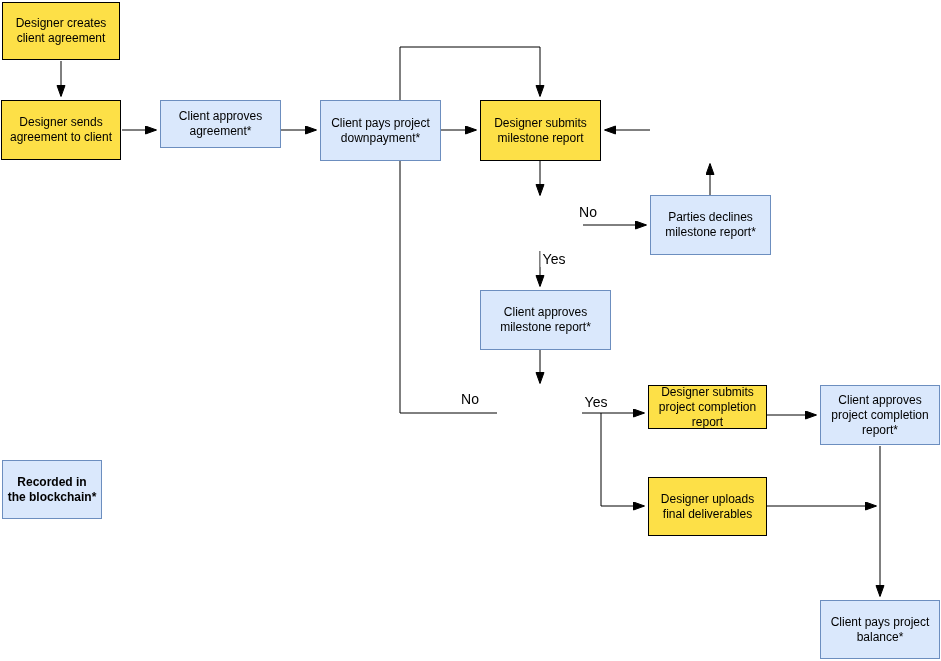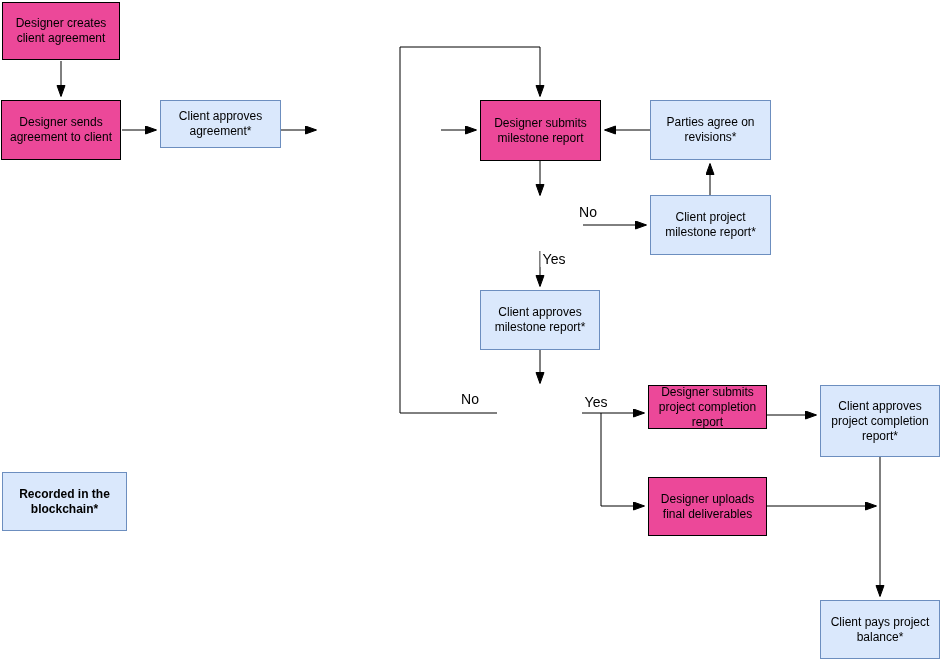--- a/index.html
+++ b/index.html
@@ -26,21 +26,21 @@
     display: flex;
     align-items: center;
     justify-content: center;
     text-align: center;
     font-size: 12px;
     line-height: 1.25;
     box-sizing: border-box;
     padding: 2px 4px;
   }
   .rect-process {
-    background: #ec4899;
+    background: #fde047;
     border: 1px solid #000000;
   }
   .rect-blockchain {
     background: #dae8fc;
     border: 1px solid #6c8ebf;
   }
   .rect-legend {
     background: #dae8fc;
     border: 1px solid #6c8ebf;
     font-weight: bold;
@@ -108,56 +108,56 @@
   </div>
 
   <div class="node rect-process" style="left:1px; top:100px; width:120px; height:60px;">
     <span>Designer sends agreement to client</span>
   </div>
 
   <div class="node rect-blockchain" style="left:160px; top:100px; width:121px; height:48px;">
     <span>Client approves agreement*</span>
   </div>
 
+  <div class="node rect-blockchain" style="left:320px; top:100px; width:121px; height:61px;">
+    <span>Client pays project downpayment*</span>
+  </div>
 
   <div class="node rect-process" style="left:480px; top:100px; width:121px; height:61px;">
     <span>Designer submits milestone report</span>
   </div>
 
-  <div class="node rect-blockchain" style="left:650px; top:100px; width:121px; height:60px;">
-    <span>Parties agree on revisions*</span>
-  </div>
 
   <div class="node rect-blockchain" style="left:650px; top:195px; width:121px; height:60px;">
-    <span>Client project milestone report*</span>
+    <span>Parties declines milestone report*</span>
   </div>
 
 
-  <div class="node rect-blockchain" style="left:480px; top:290px; width:120px; height:60px;">
+  <div class="node rect-blockchain" style="left:480px; top:290px; width:131px; height:60px;">
     <span>Client approves milestone report*</span>
   </div>
 
 
   <div class="node rect-process" style="left:648px; top:385px; width:119px; height:44px;">
     <span>Designer submits project completion report</span>
   </div>
 
-  <div class="node rect-blockchain" style="left:820px; top:385px; width:120px; height:72px;">
+  <div class="node rect-blockchain" style="left:820px; top:385px; width:120px; height:60px;">
     <span>Client approves project completion report*</span>
   </div>
 
   <div class="node rect-process" style="left:648px; top:477px; width:119px; height:59px;">
     <span>Designer uploads final deliverables</span>
   </div>
 
   <div class="node rect-blockchain" style="left:820px; top:600px; width:120px; height:59px;">
     <span>Client pays project balance*</span>
   </div>
 
-  <div class="node rect-legend" style="left:2px; top:460px; width:125px; height:59px;margin-top:12px;">
+  <div class="node rect-legend" style="left:2px; top:460px; width:100px; height:59px;">
     <span>Recorded in the blockchain*</span>
   </div>
 
   <div class="edge-label" style="left:588px; top:212px;">No</div>
 
   <div class="edge-label" style="left:554px; top:259px;">Yes</div>
 
   <div class="edge-label" style="left:470px; top:399px;">No</div>
 
   <div class="edge-label" style="left:596px; top:402px;">Yes</div>

